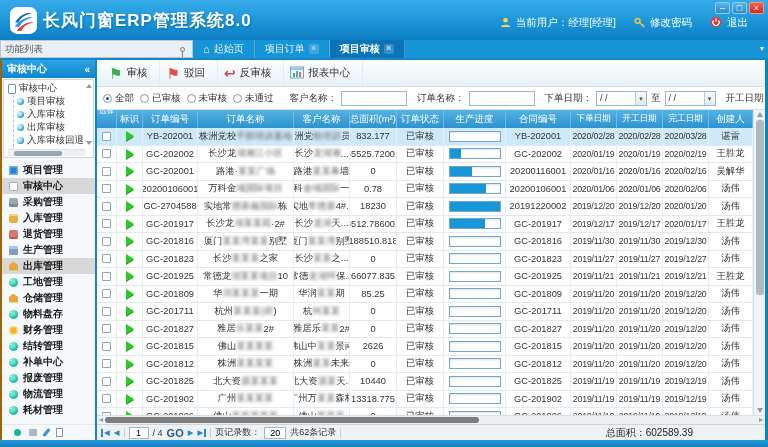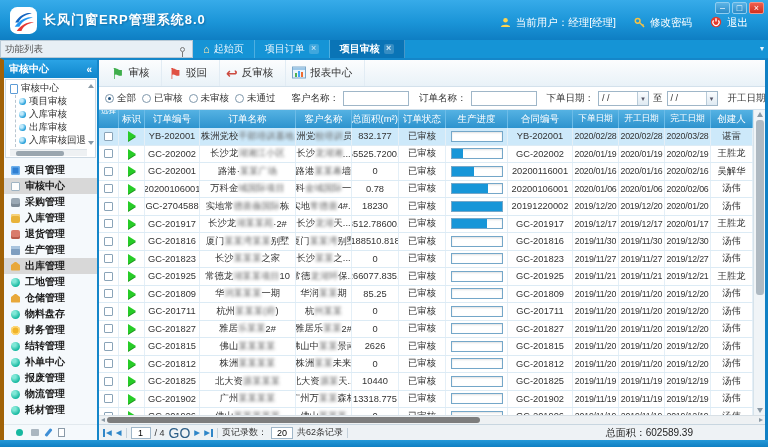--- a/index.html
+++ b/index.html
@@ -2,21 +2,21 @@
 <html><head>
 <meta charset="utf-8">
 <style>
   *{box-sizing:border-box;margin:0;padding:0;font-family:"Liberation Sans","DejaVu Sans",sans-serif;}
   html,body{width:768px;height:447px;overflow:hidden;background:#fff;}
   .window{position:relative;width:768px;height:447px;overflow:hidden;}
 
   
   .titlebar{height:40px;background:linear-gradient(180deg,#37abe9 0%,#1b95d8 55%,#0e7ec3 100%);display:flex;align-items:center;padding:0 6px;position:relative;}
   .logo{width:27px;height:27px;margin:0 6px 0 4px;flex-shrink:0;}
-  .app-title{color:#fff;font-size:13px;font-weight:bold;letter-spacing:1px;text-shadow:1px 1px 2px rgba(0,60,110,.45);}
+  .app-title{color:#fff;font-size:17px;font-weight:bold;letter-spacing:1px;text-shadow:1px 1px 2px rgba(0,60,110,.45);}
   .user-area{margin-left:auto;display:flex;align-items:center;gap:5px;color:#fff;font-size:10.5px;margin-right:14px;margin-top:6px;}
   .user-area .lnk{cursor:pointer;}
   .user-area .gap{width:8px;}
   .winbtns{position:absolute;top:2px;right:4px;display:flex;gap:2px;}
   .wbtn{width:15px;height:12px;font-size:9px;line-height:10px;text-align:center;color:#fff;background:linear-gradient(#5db4e6,#2b8cc8);border:1px solid #8ecdf0;border-radius:2px;cursor:pointer;}
   .wbtn.close{background:linear-gradient(#f0604f,#d02e1e);border-color:#f4958a;}
 
   
   .dockrow{height:18px;display:flex;}
   .funcbox{width:193px;background:#e8eff5;border:1px solid #b8c9d6;display:flex;align-items:center;padding:0 4px;flex-shrink:0;gap:32px;}
@@ -24,21 +24,21 @@
   .pin{width:5px;height:5px;border:1.4px solid #777;border-radius:50%;position:relative;margin-right:3px;}
   .pin::after{content:"";position:absolute;left:1px;top:4px;width:1.4px;height:5px;background:#777;}
   .tabstrip{flex:1;background:#1594d6;display:flex;align-items:stretch;position:relative;}
   .tab{display:flex;align-items:center;gap:4px;padding:0 10px;color:#eaf6fd;font-size:10px;border-right:1px solid rgba(255,255,255,.25);cursor:pointer;}
   .tab.active{background:#0a74b6;font-weight:bold;color:#fff;}
   .home-ic{font-size:11px;color:#ffe9b0;}
   .tab-x{font-size:9px;width:10px;height:10px;line-height:9px;text-align:center;color:#cfe8f7;background:rgba(255,255,255,.18);border-radius:2px;cursor:pointer;}
   .tab-ovf{position:absolute;right:4px;top:4px;color:#eaf6fd;font-size:8px;cursor:pointer;}
 
   
-  .content{height:382px;display:flex;border-top:2px solid #1486c9;border-left:4px solid #a16207;border-right:3px solid #1080c4;background:#fff;}
+  .content{height:382px;display:flex;border-top:2px solid #1486c9;border-left:2px solid #a16207;border-right:3px solid #1080c4;background:#fff;}
   .bottomstrip{height:7px;background:linear-gradient(#2598d8,#0f7fc2);}
 
   
   .sidebar{width:93px;background:#f5f9fc;display:flex;flex-direction:column;flex-shrink:0;}
   .panel-header{height:18px;background:linear-gradient(#2aa3e5,#0f86cc);color:#fff;font-size:10px;font-weight:bold;display:flex;align-items:center;padding:0 5px;}
   .panel-header .laquo{margin-left:auto;font-size:10px;cursor:pointer;}
   .treebox{background:#fff;border:1px solid #ccd9e3;margin:1px;position:relative;padding:2px 8px 1px 4px;}
   .trow-t{display:flex;align-items:center;gap:3px;font-size:9.5px;color:#333;height:13px;white-space:nowrap;overflow:hidden;}
   .pageic{width:8px;height:10px;background:#fff;border:1px solid #5b9bd5;border-radius:1px;flex-shrink:0;}
   .tree-kids{margin-left:5px;border-left:1px dashed #b9c6d0;padding-left:3px;}
@@ -119,21 +119,21 @@
   .ha.r{right:2px;border-left:4px solid #8a99a5;}
   .hthumb{position:absolute;left:8px;top:1px;height:6px;width:56%;background:#7d7d7d;border-radius:3px;cursor:pointer;}
 
   
   .pagebar{height:16px;background:#eef2f5;border-top:1px solid #c8d6e0;display:flex;align-items:center;font-size:9px;color:#333;padding:0 4px;gap:4px;white-space:nowrap;}
   .pg{color:#2f86c8;font-size:7.5px;cursor:pointer;line-height:8px;}
   .pg.first{border-left:2px solid #2f86c8;padding-left:1px;}
   .pg.last{border-right:2px solid #2f86c8;padding-right:1px;}
   .pgsep{width:1px;height:10px;background:#c4d0da;}
   .pginput{width:20px;height:12px;border:1px solid #9fb6c8;font-size:9px;text-align:center;padding:0;}
-  .go{font-weight:normal;font-size:14px;color:#2b5d86;cursor:pointer;}
+  .go{font-weight:bold;font-size:11px;color:#2b5d86;cursor:pointer;}
   .szinput{width:22px;height:12px;border:1px solid #9fb6c8;font-size:9px;text-align:center;padding:0;}
   .total-area{margin-left:auto;margin-right:68px;font-size:10px;color:#222;}
 </style>
 </head>
 <body>
 
 <div class="window">
 
   <div class="titlebar">
     <span class="logo">

